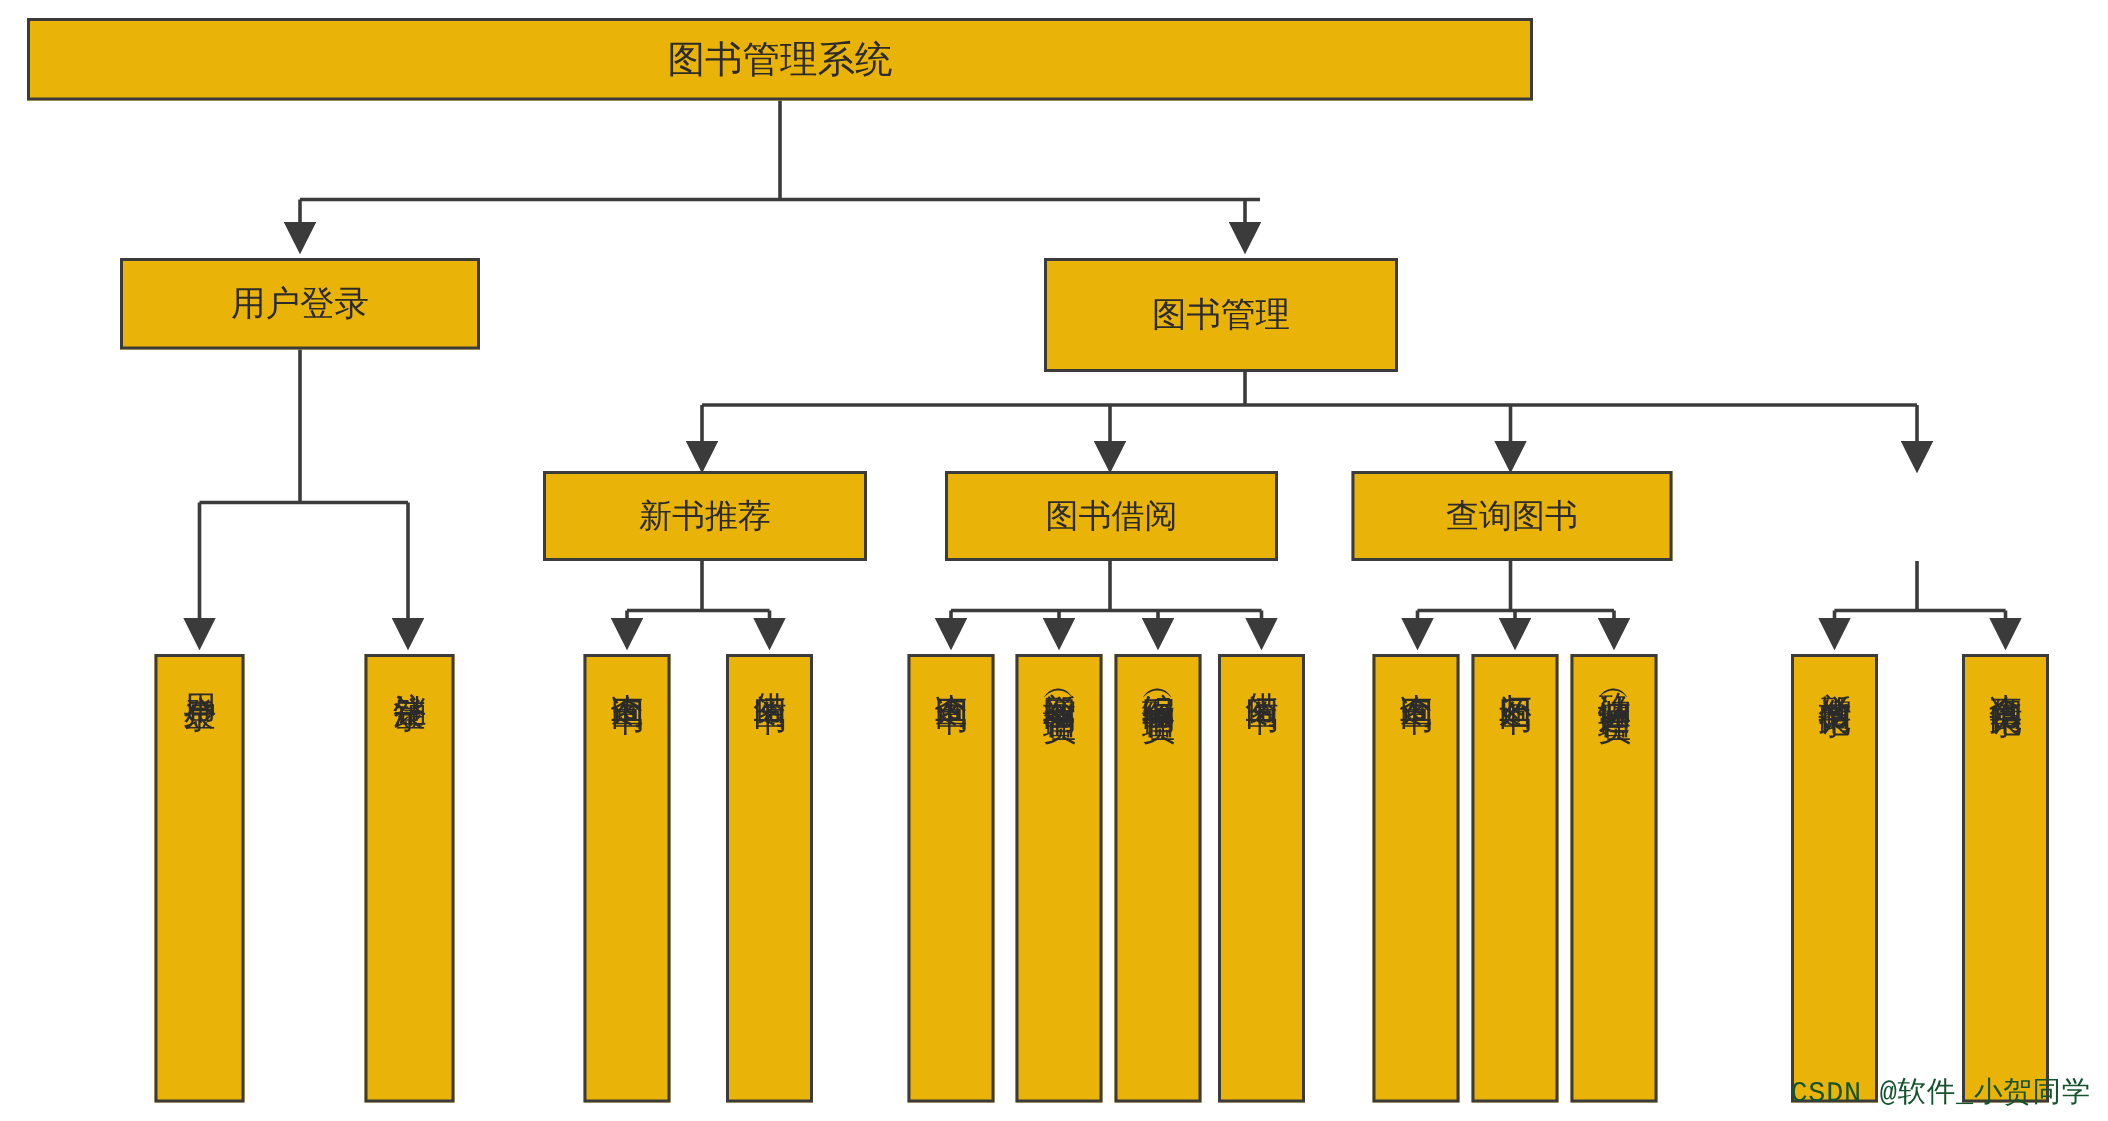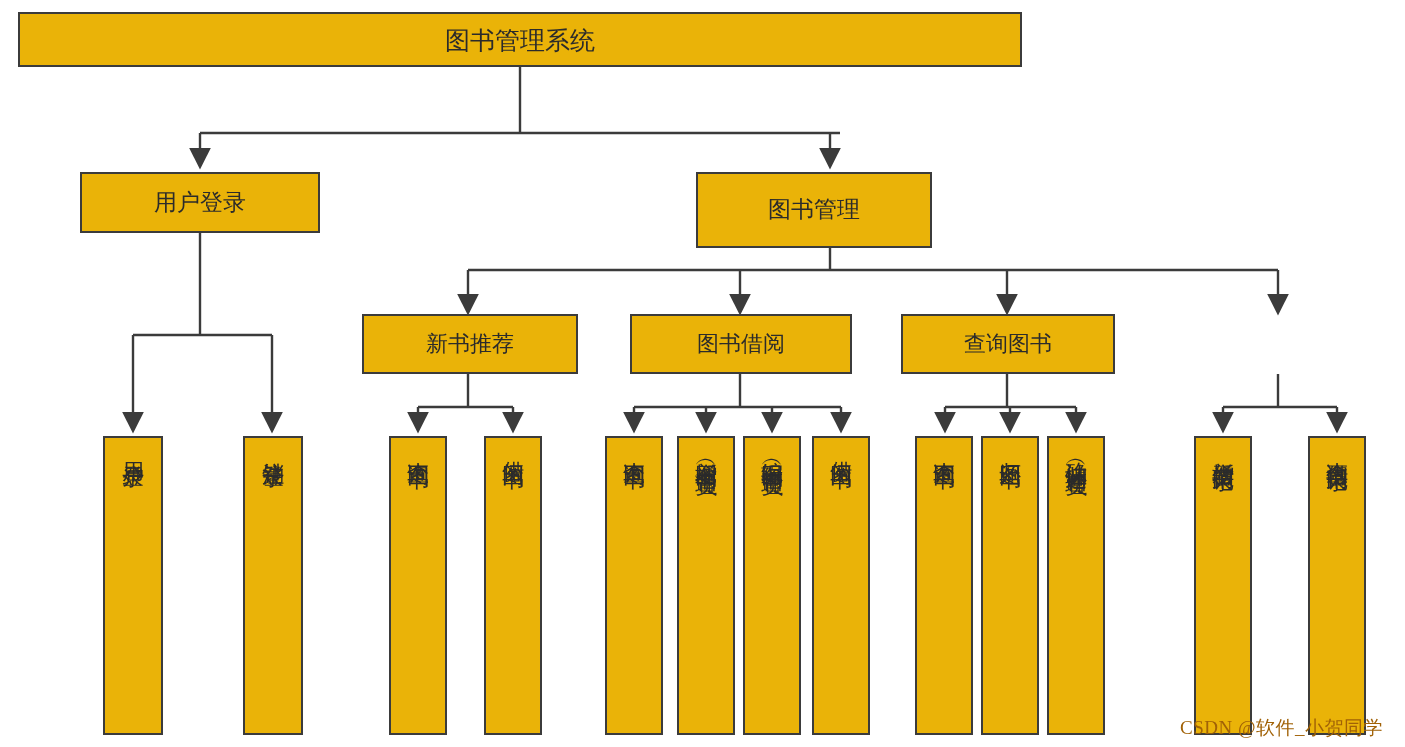--- a/index.html
+++ b/index.html
@@ -50,26 +50,26 @@
   .node-leaf .node-label {
     font-size: 22px;
     writing-mode: vertical-rl;
     text-orientation: upright;
     letter-spacing: 2px;
     height: auto;
     max-height: 100%;
   }
   .watermark {
     position: absolute;
-    right: 22px;
+    right: 11px;
     bottom: 6px;
     font-size: 19px;
-    color: #a16207;
+    color: #14532d;
     letter-spacing: 0.5px;
-    font-family: Liberation Serif, serif;
+    font-family: Liberation Mono, monospace;
     user-select: none;
   }
 </style>
 </head>
 <body>
 
 <div id="diagram-root">
 
   <svg class="diagram-canvas" viewBox="0 0 1405 747" xmlns="http://www.w3.org/2000/svg">
     <defs>

